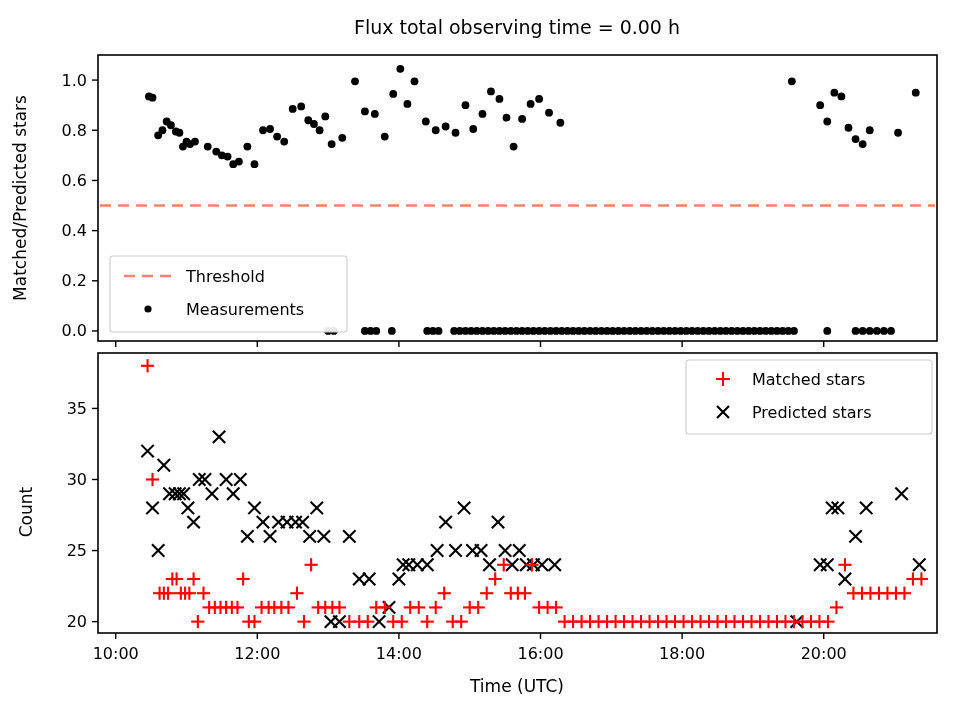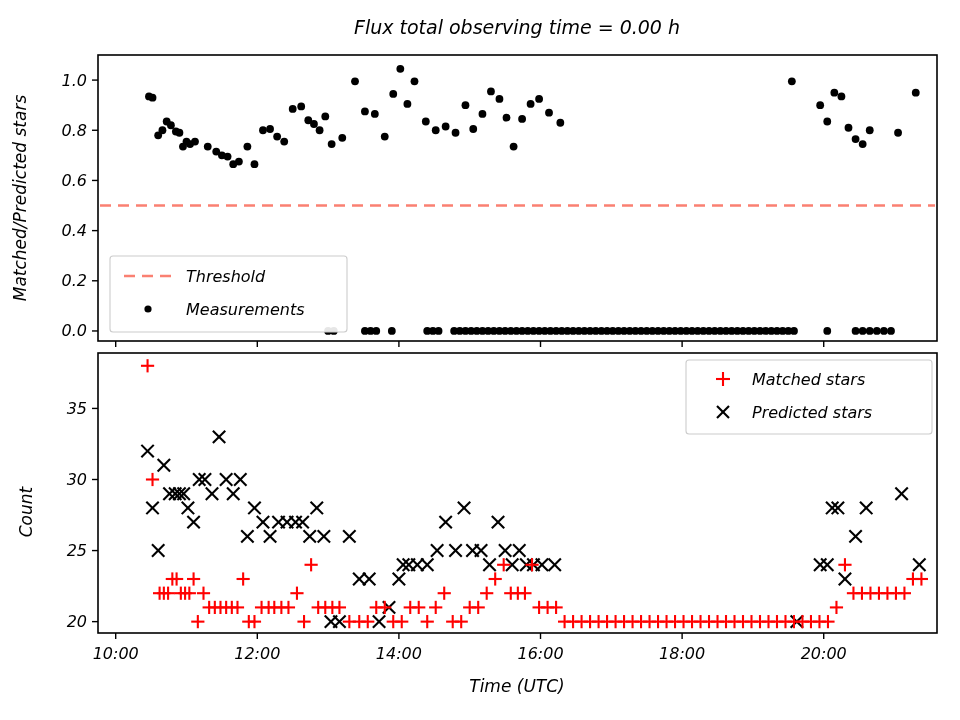--- a/index.html
+++ b/index.html
@@ -11,21 +11,20 @@
     width: 960px;
     height: 720px;
     font-family: "DejaVu Sans", sans-serif;
     overflow: hidden;
   }
   #figure {
     position: relative;
     width: 960px;
     height: 618px;
     background: #f0abfc;
-    font-style: italic;
   }
   #figure svg {
     display: block;
   }
   .fig-title {
     font-family: "DejaVu Sans", sans-serif;
     font-size: 19px;
     fill: #000000;
     text-anchor: middle;
   }

